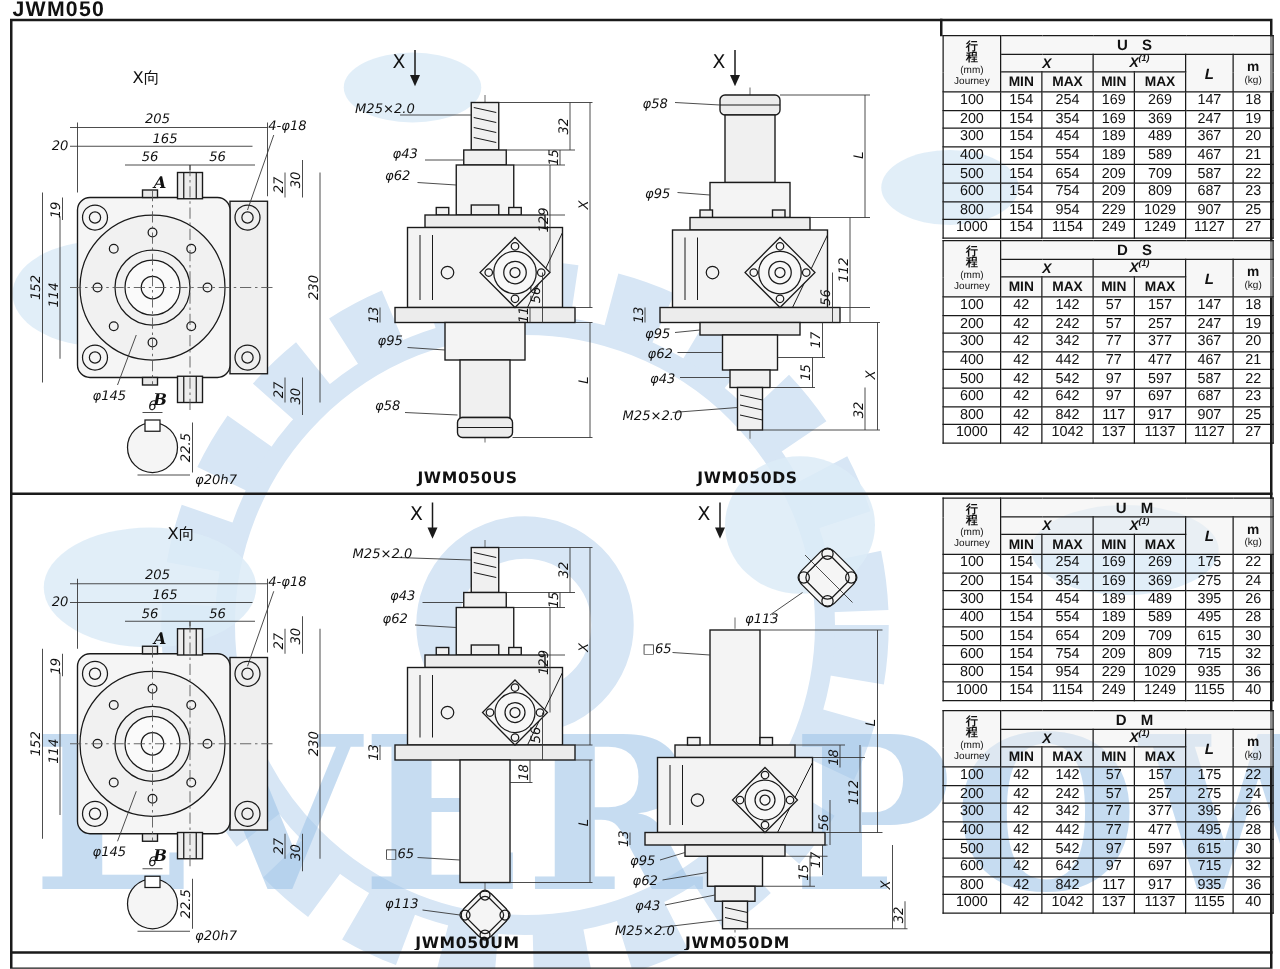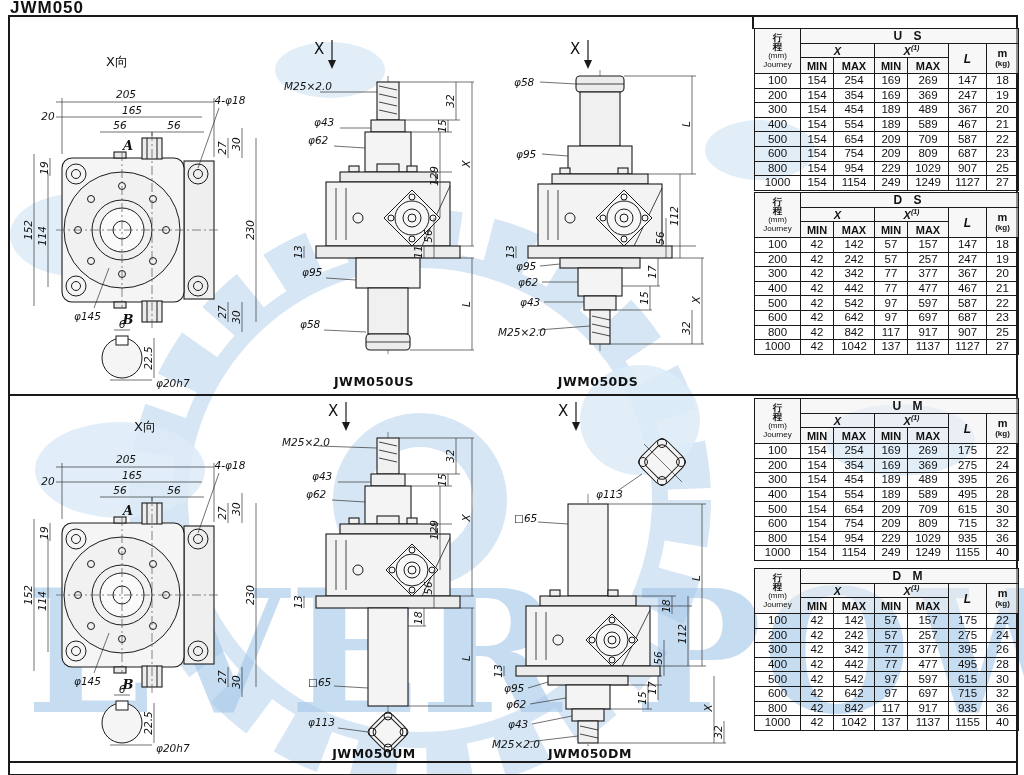--- a/index.html
+++ b/index.html
@@ -26,21 +26,21 @@
              background:transparent;z-index:2;}
   table.spec th,table.spec td{border:1px solid #1a1a1a;text-align:center;vertical-align:middle;
              padding:0;font-family:"Liberation Sans",sans-serif;}
   table.spec thead th{background:rgba(240,240,240,0.55);font-weight:bold;}
   table.spec th.ttl{font-size:12px;letter-spacing:4px;height:14px;}
   table.spec th.xh{font-size:11px;height:13px;font-style:italic;font-weight:bold;}
   table.spec th.xh sup{font-size:7px;}
   table.spec th.mm{font-size:11px;height:15px;}
   table.spec th.lcol{font-size:12px;font-style:italic;}
   table.spec th.mcol{font-size:11px;line-height:9px;}
-  table.spec th.mcol .kg{font-size:8px;font-weight:bold;}
+  table.spec th.mcol .kg{font-size:8px;font-weight:normal;}
   table.spec th.jcol{background:rgba(240,240,240,0.55);}
   table.spec th.jcol .zh{font-size:9.5px;line-height:9px;font-weight:bold;}
   table.spec th.jcol .sm{font-size:8px;line-height:9px;font-weight:normal;}
   table.spec td{font-size:11.5px;height:13.6px;line-height:13px;background:transparent;}
 </style>
 </head>
 <body>
 
 <svg class="wm-svg" width="1024" height="775">
   <g fill="none" stroke="#d7e6f5">

